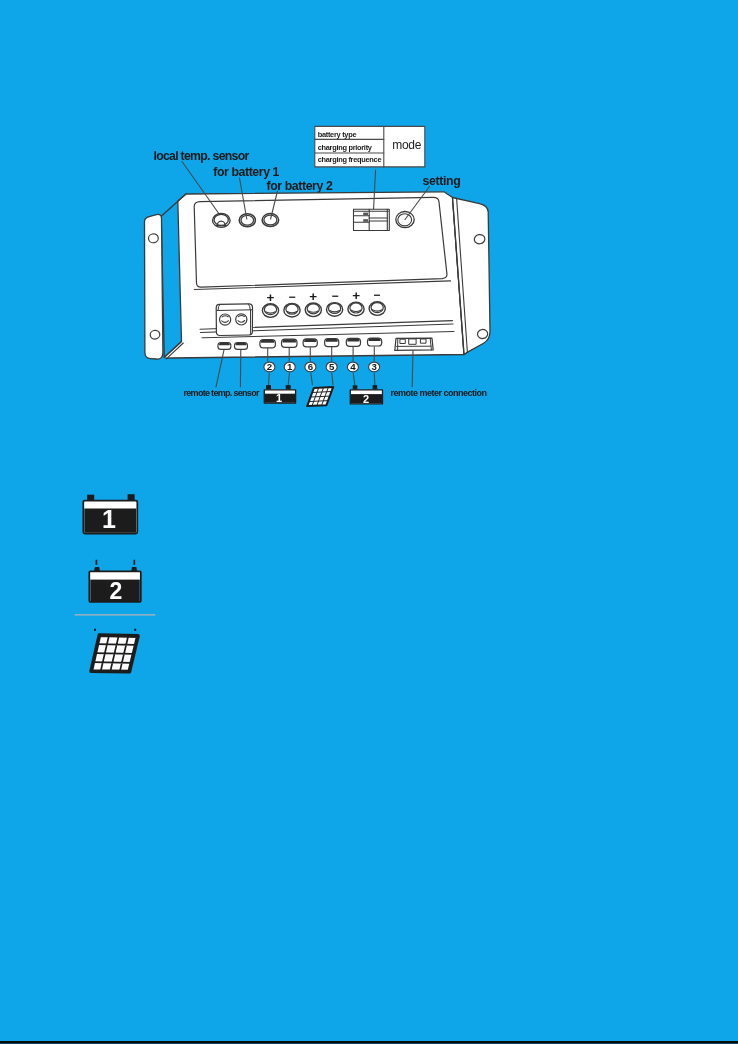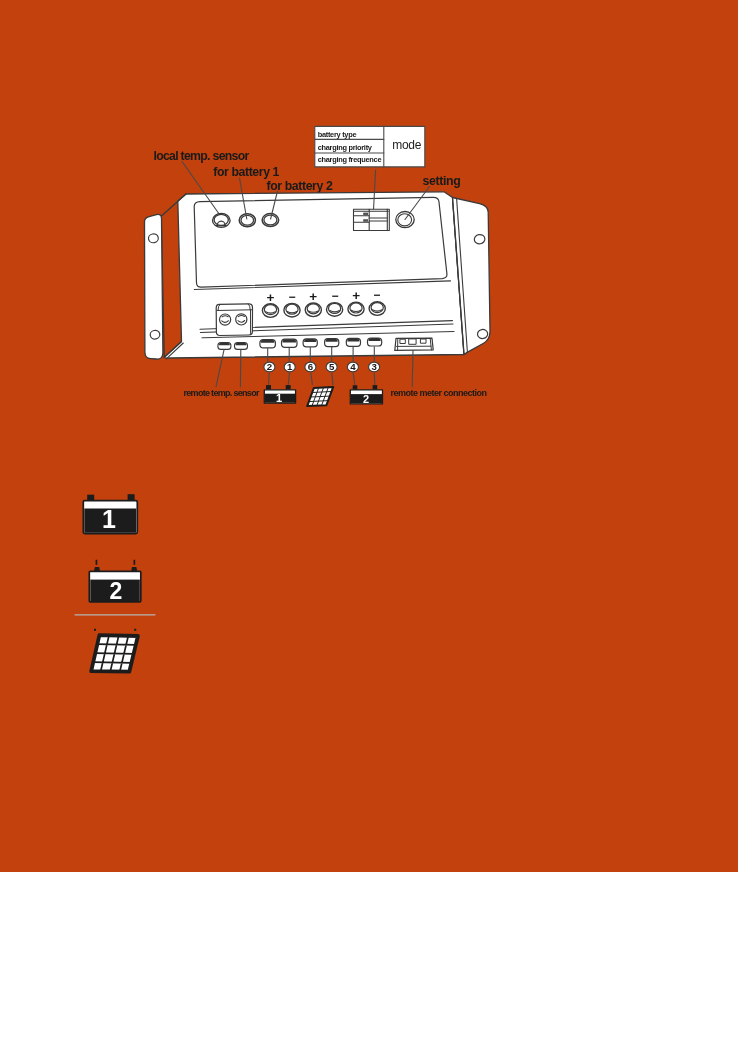--- a/index.html
+++ b/index.html
@@ -1,16 +1,16 @@
 <!DOCTYPE html>
 <html><head>
 <meta charset="utf-8">
 <style>
   html,body{margin:0;padding:0;background:#ffffff;}
-  #page{position:relative;width:738px;height:872px;background:#c2410c;overflow:hidden;}
+  #page{position:relative;width:738px;height:1044px;background:#0ea5e9;overflow:hidden;}
   svg{position:absolute;left:0;top:0;}
   text{font-family:"Liberation Sans",sans-serif;}
 </style>
 </head>
 <body>
 
 <div id="page">
 <svg width="738" height="1044" viewBox="0 0 738 1044" fill="none" stroke-linecap="round" stroke-linejoin="round">
 
 <g stroke="#4a4a4a" stroke-width="1.1">

